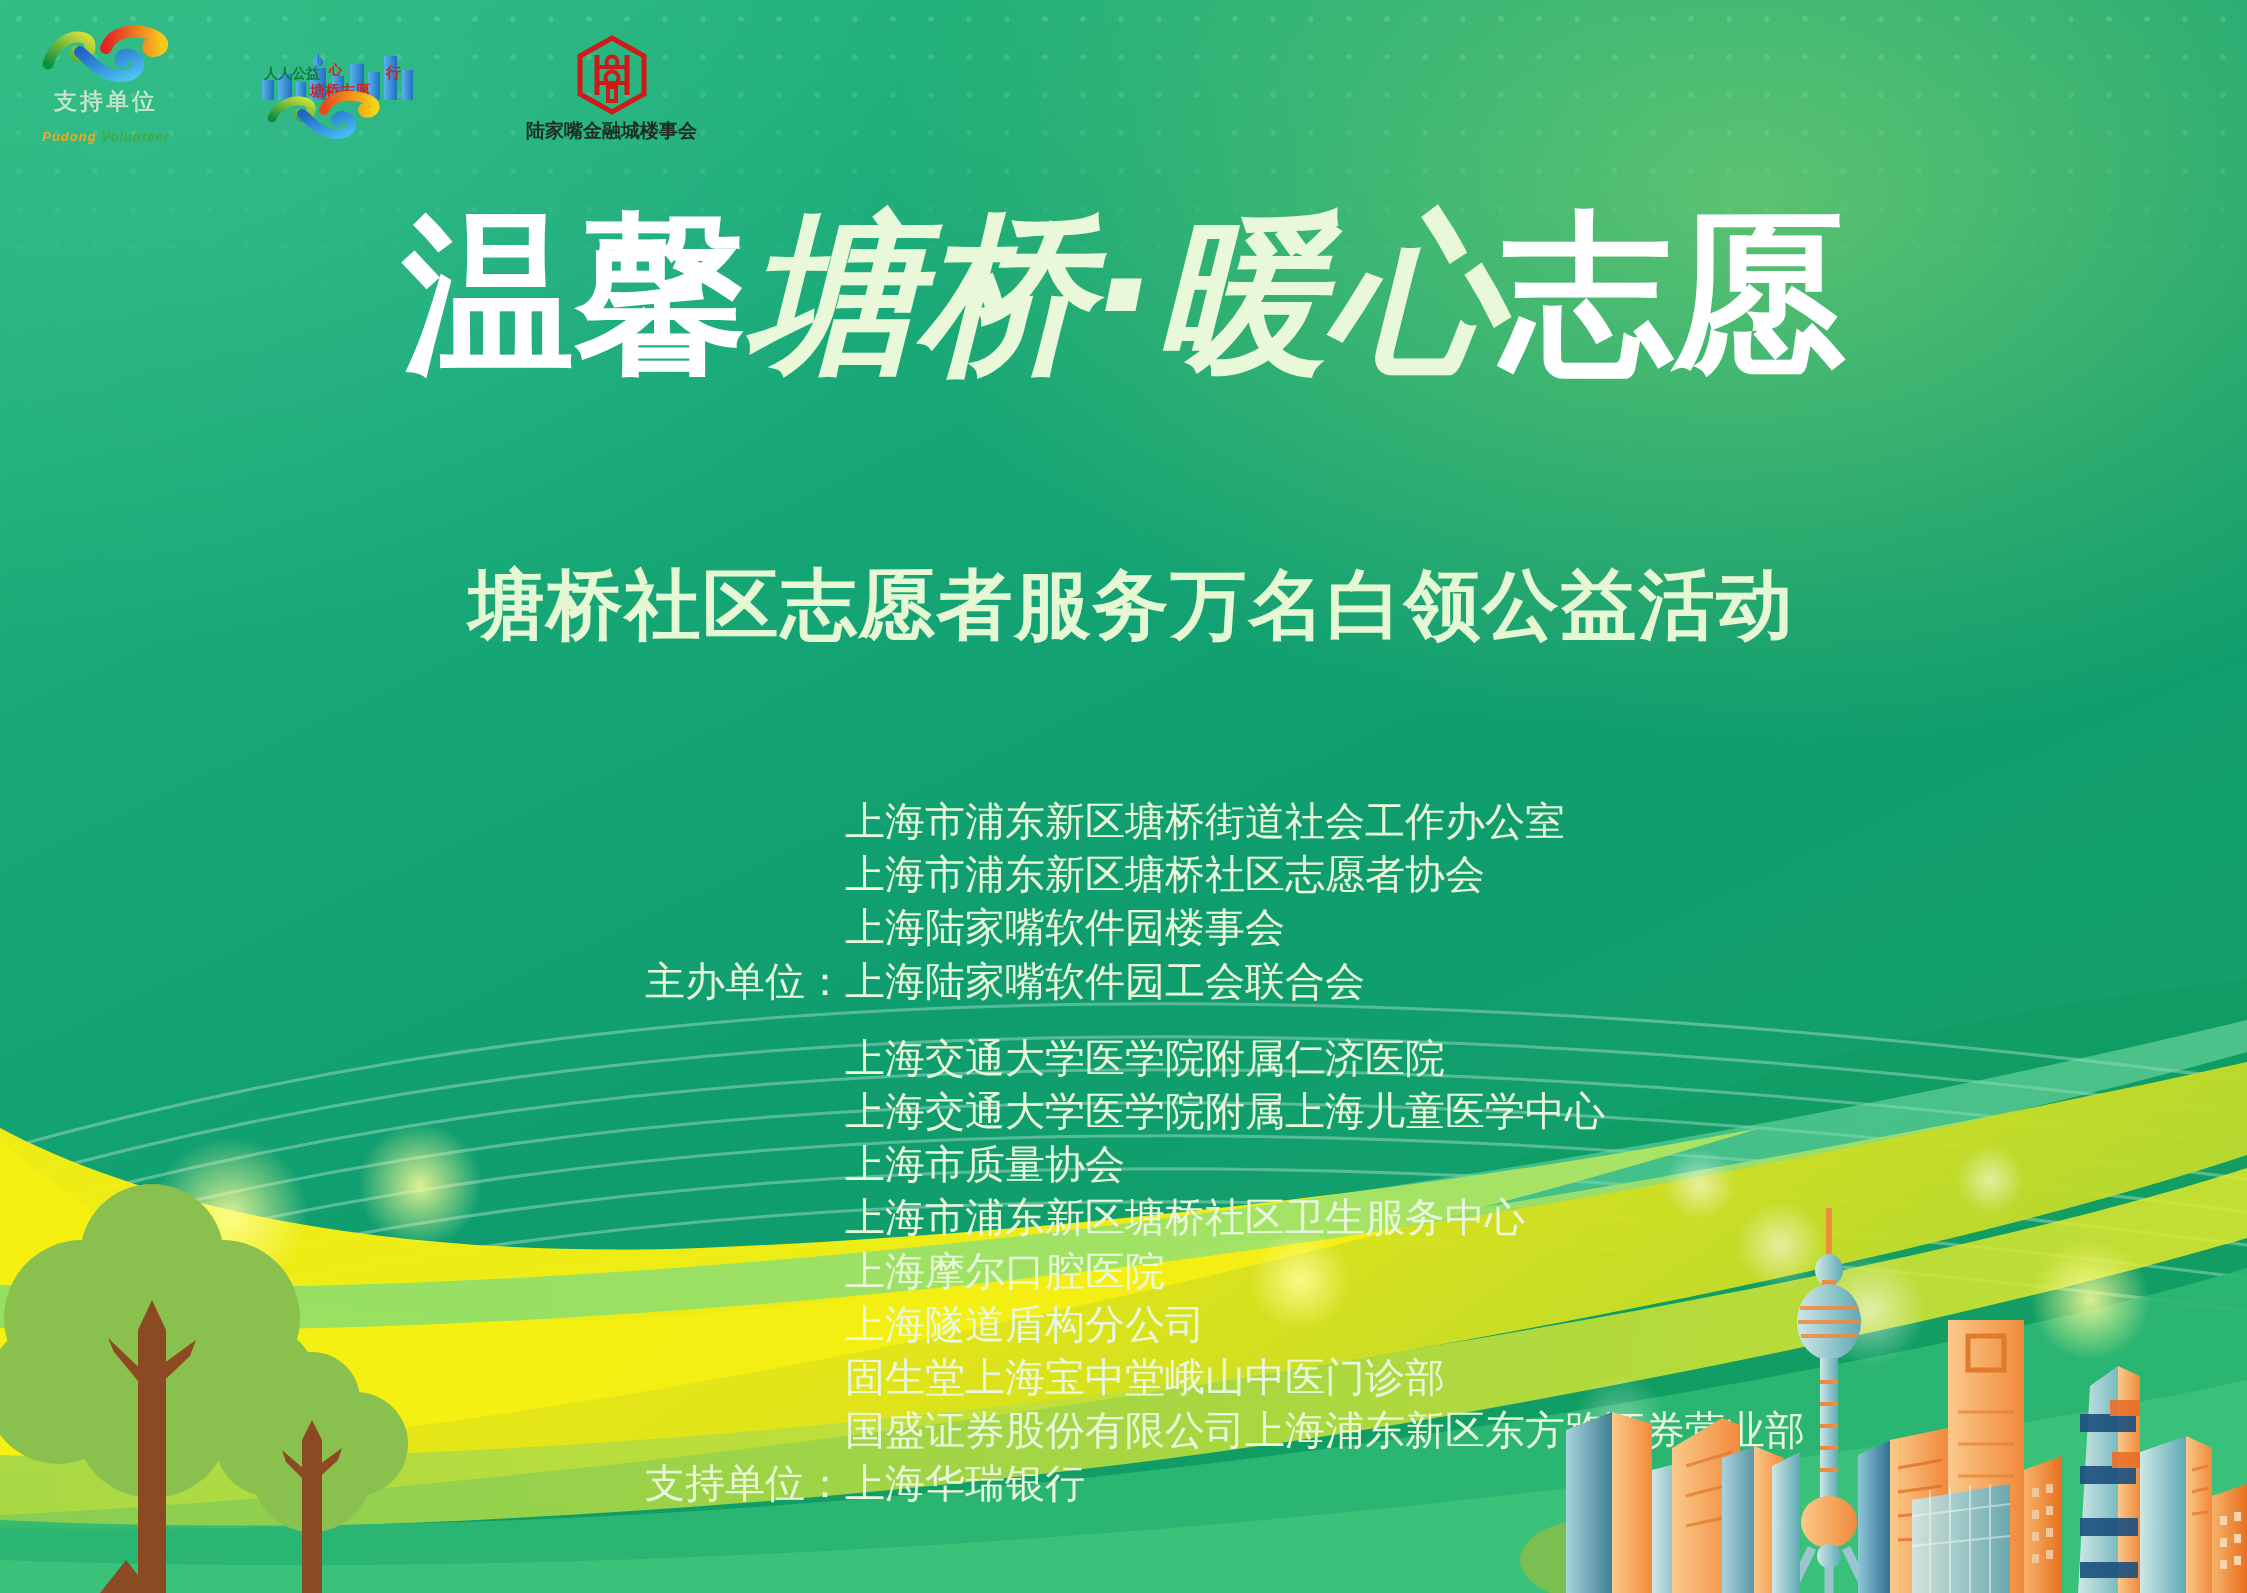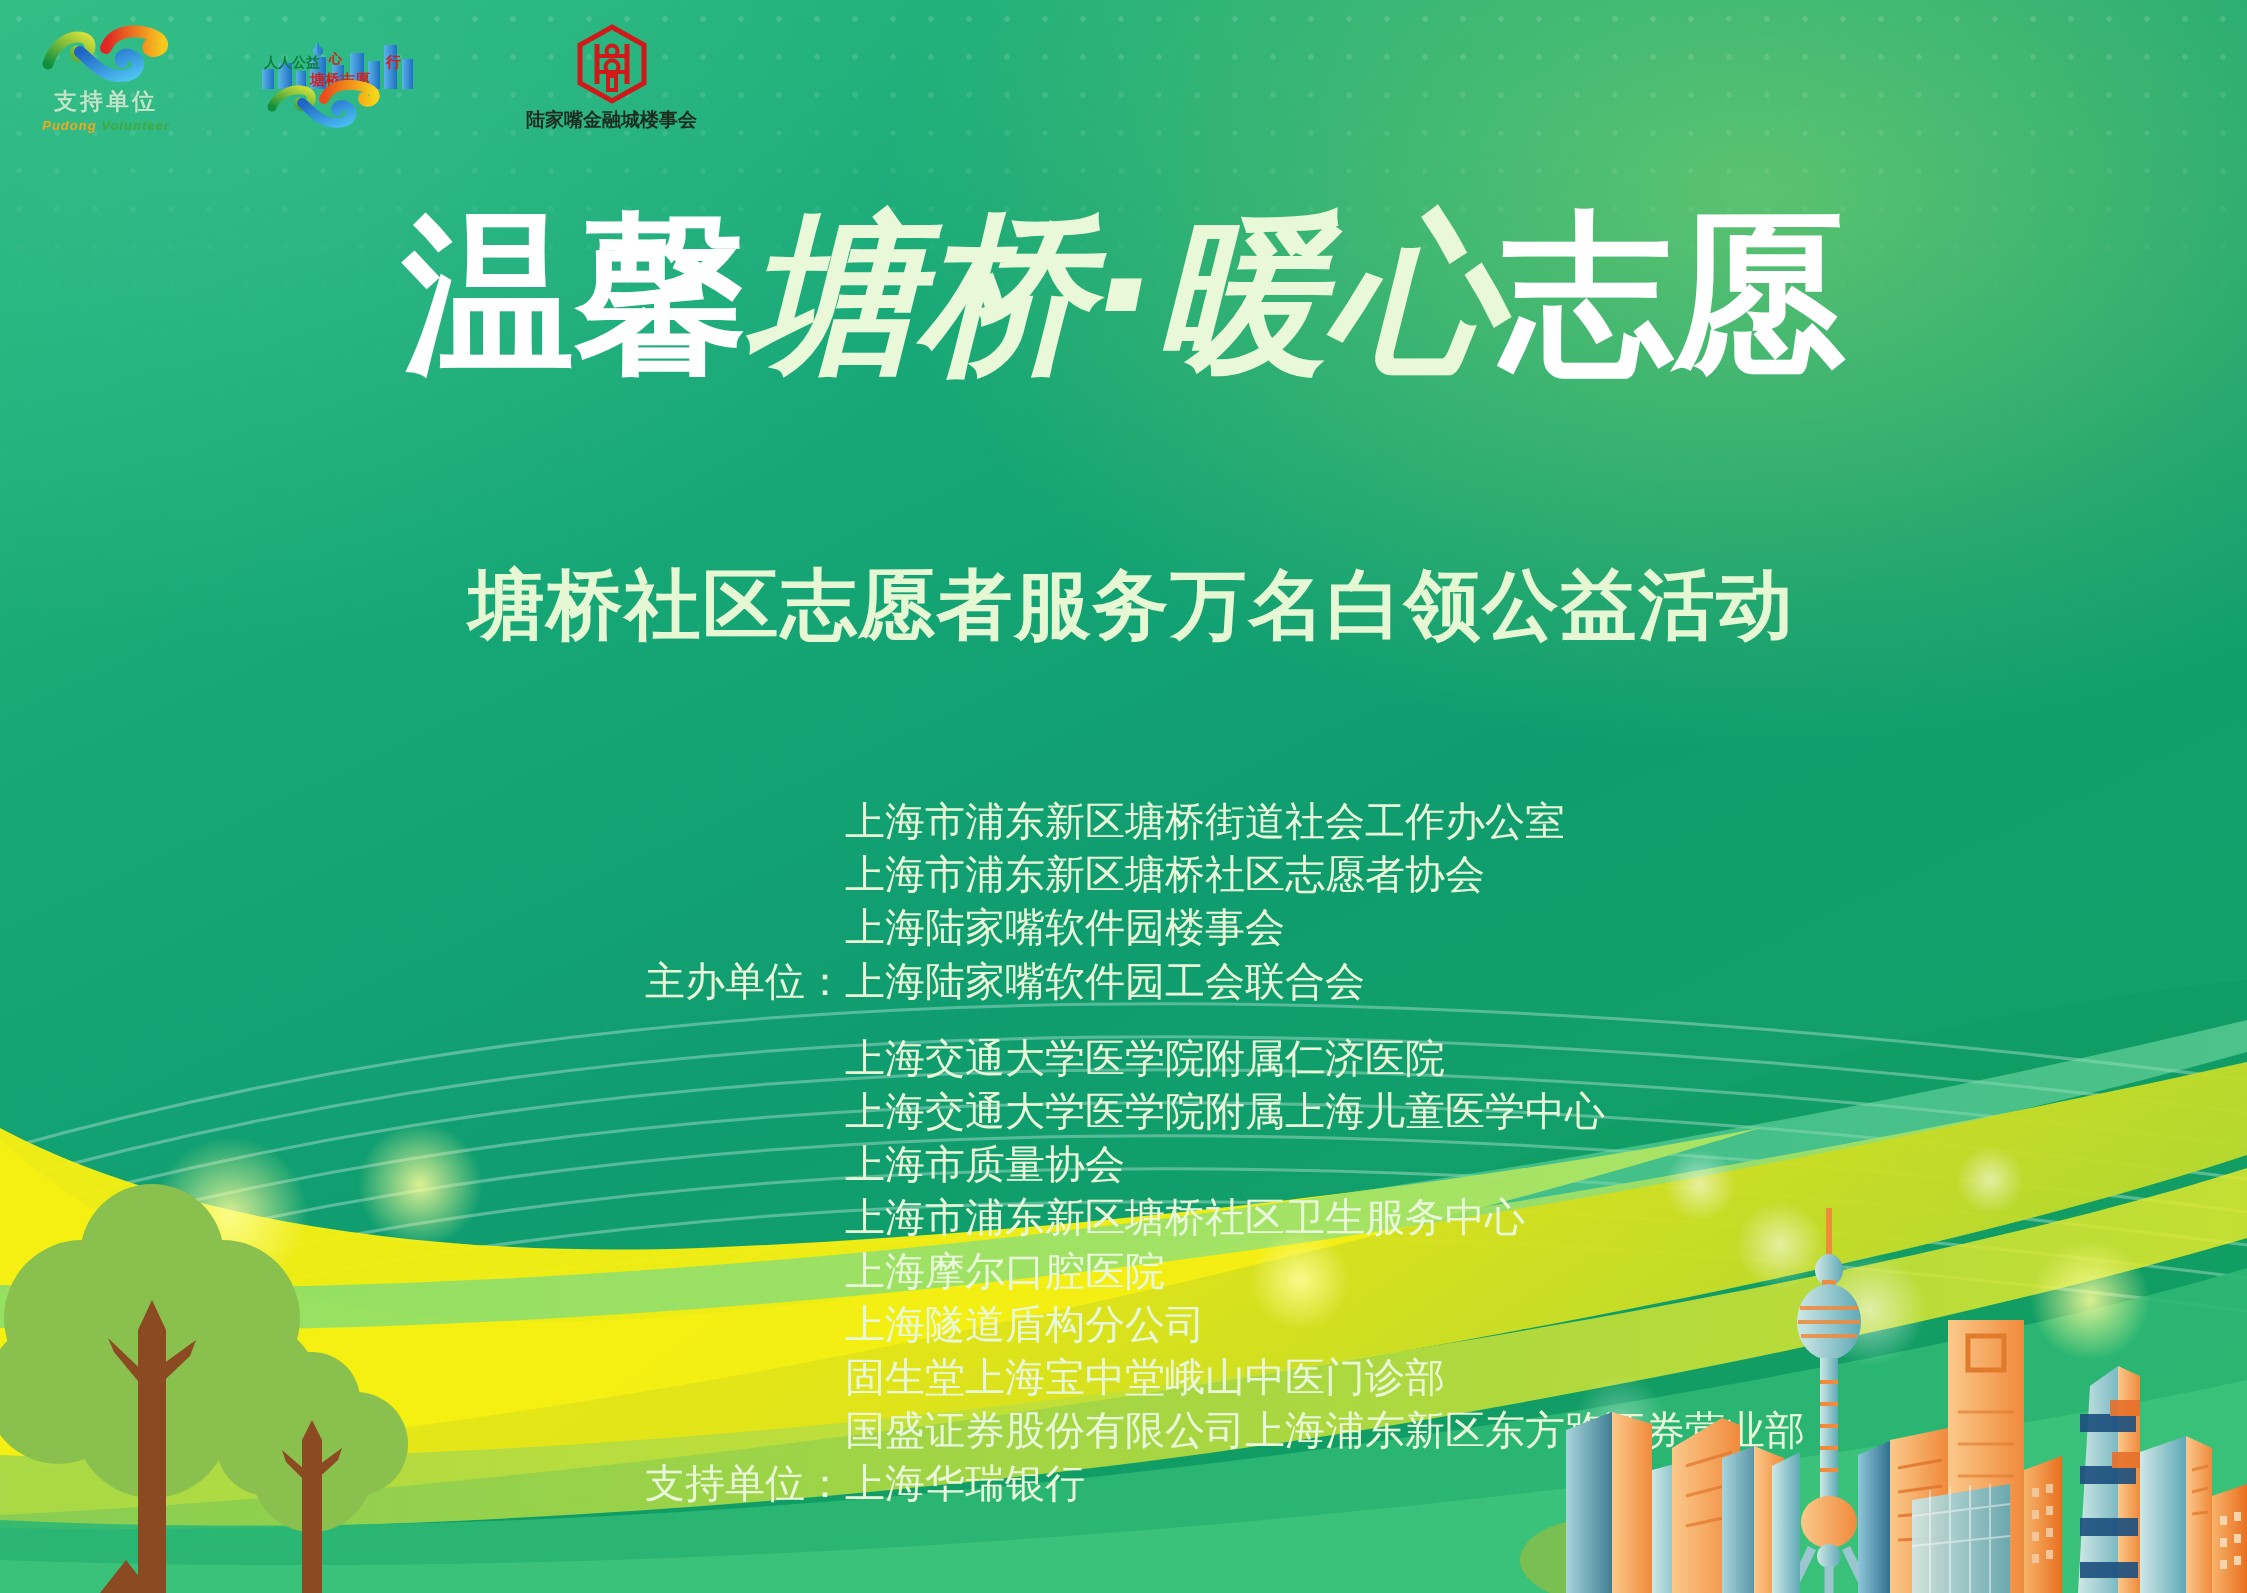--- a/index.html
+++ b/index.html
@@ -21,21 +21,21 @@
     pointer-events:none;
   }
   
   .logo-bar{position:absolute;left:40px;top:22px;display:flex;align-items:flex-end;gap:82px;}
   .logo{position:relative;}
   .ribbon{position:relative;width:132px;height:62px;}
   .ribbon svg{display:block;width:132px;height:62px;}
   .logo1-text{margin-top:2px;text-align:center;}
   .pd-cn{font-size:23px;font-weight:bold;letter-spacing:3px;color:#bfe6c8;
          text-shadow:0 0 1px #1a9b6b;}
-  .pd-en{font-size:13px;font-style:italic;font-weight:bold;letter-spacing:1px;margin-top:1px;}
+  .pd-en{font-size:13px;font-style:italic;font-weight:bold;letter-spacing:1px;margin-top:12px;}
   .pd-en span:nth-child(1){color:#f4a81d}.pd-en span:nth-child(2){color:#46a83c}
   .logo2{width:190px;height:92px;position:relative;}
   .logo3{display:flex;flex-direction:column;align-items:center;}
   .hex{width:74px;height:80px;}
   .logo3-text{font-size:19px;font-weight:bold;color:#1d2c1f;letter-spacing:0px;margin-top:3px;}
   
   .title-main{
     position:absolute;left:0;right:0;top:205px;text-align:center;
     font-family:"DejaVu Sans","Liberation Sans",sans-serif;
     font-size:172px;line-height:1.05;font-weight:bold;white-space:nowrap;

